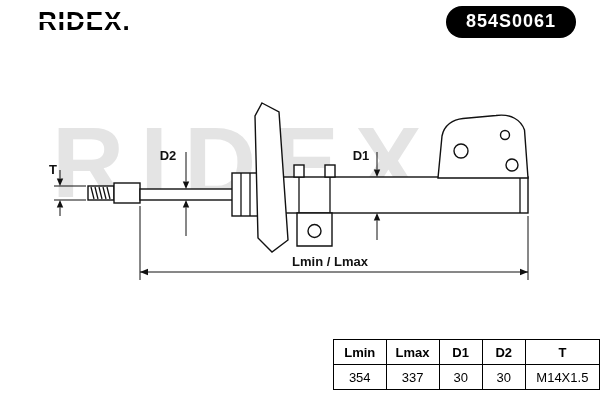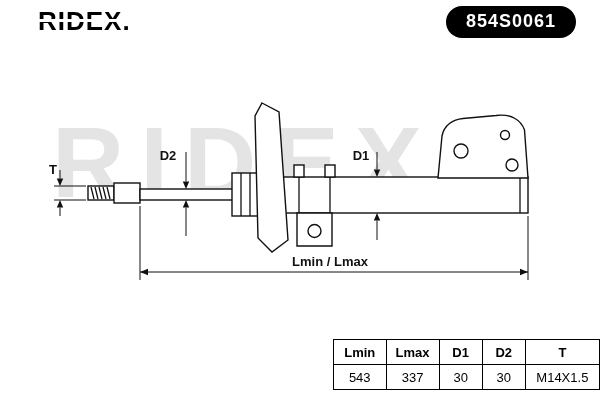--- a/index.html
+++ b/index.html
@@ -139,21 +139,21 @@
   <table class="spec-table">
     <tbody>
         <tr>
       <th class="c-lmin">Lmin</th>
       <th class="c-lmax">Lmax</th>
       <th class="c-d1">D1</th>
       <th class="c-d2">D2</th>
       <th class="c-t">T</th>
     </tr>
     <tr>
-      <td>543</td>
+      <td>354</td>
       <td>337</td>
       <td>30</td>
       <td>30</td>
       <td>M14X1.5</td>
     </tr>
   </tbody>
     </table>
 
 </div>
 

